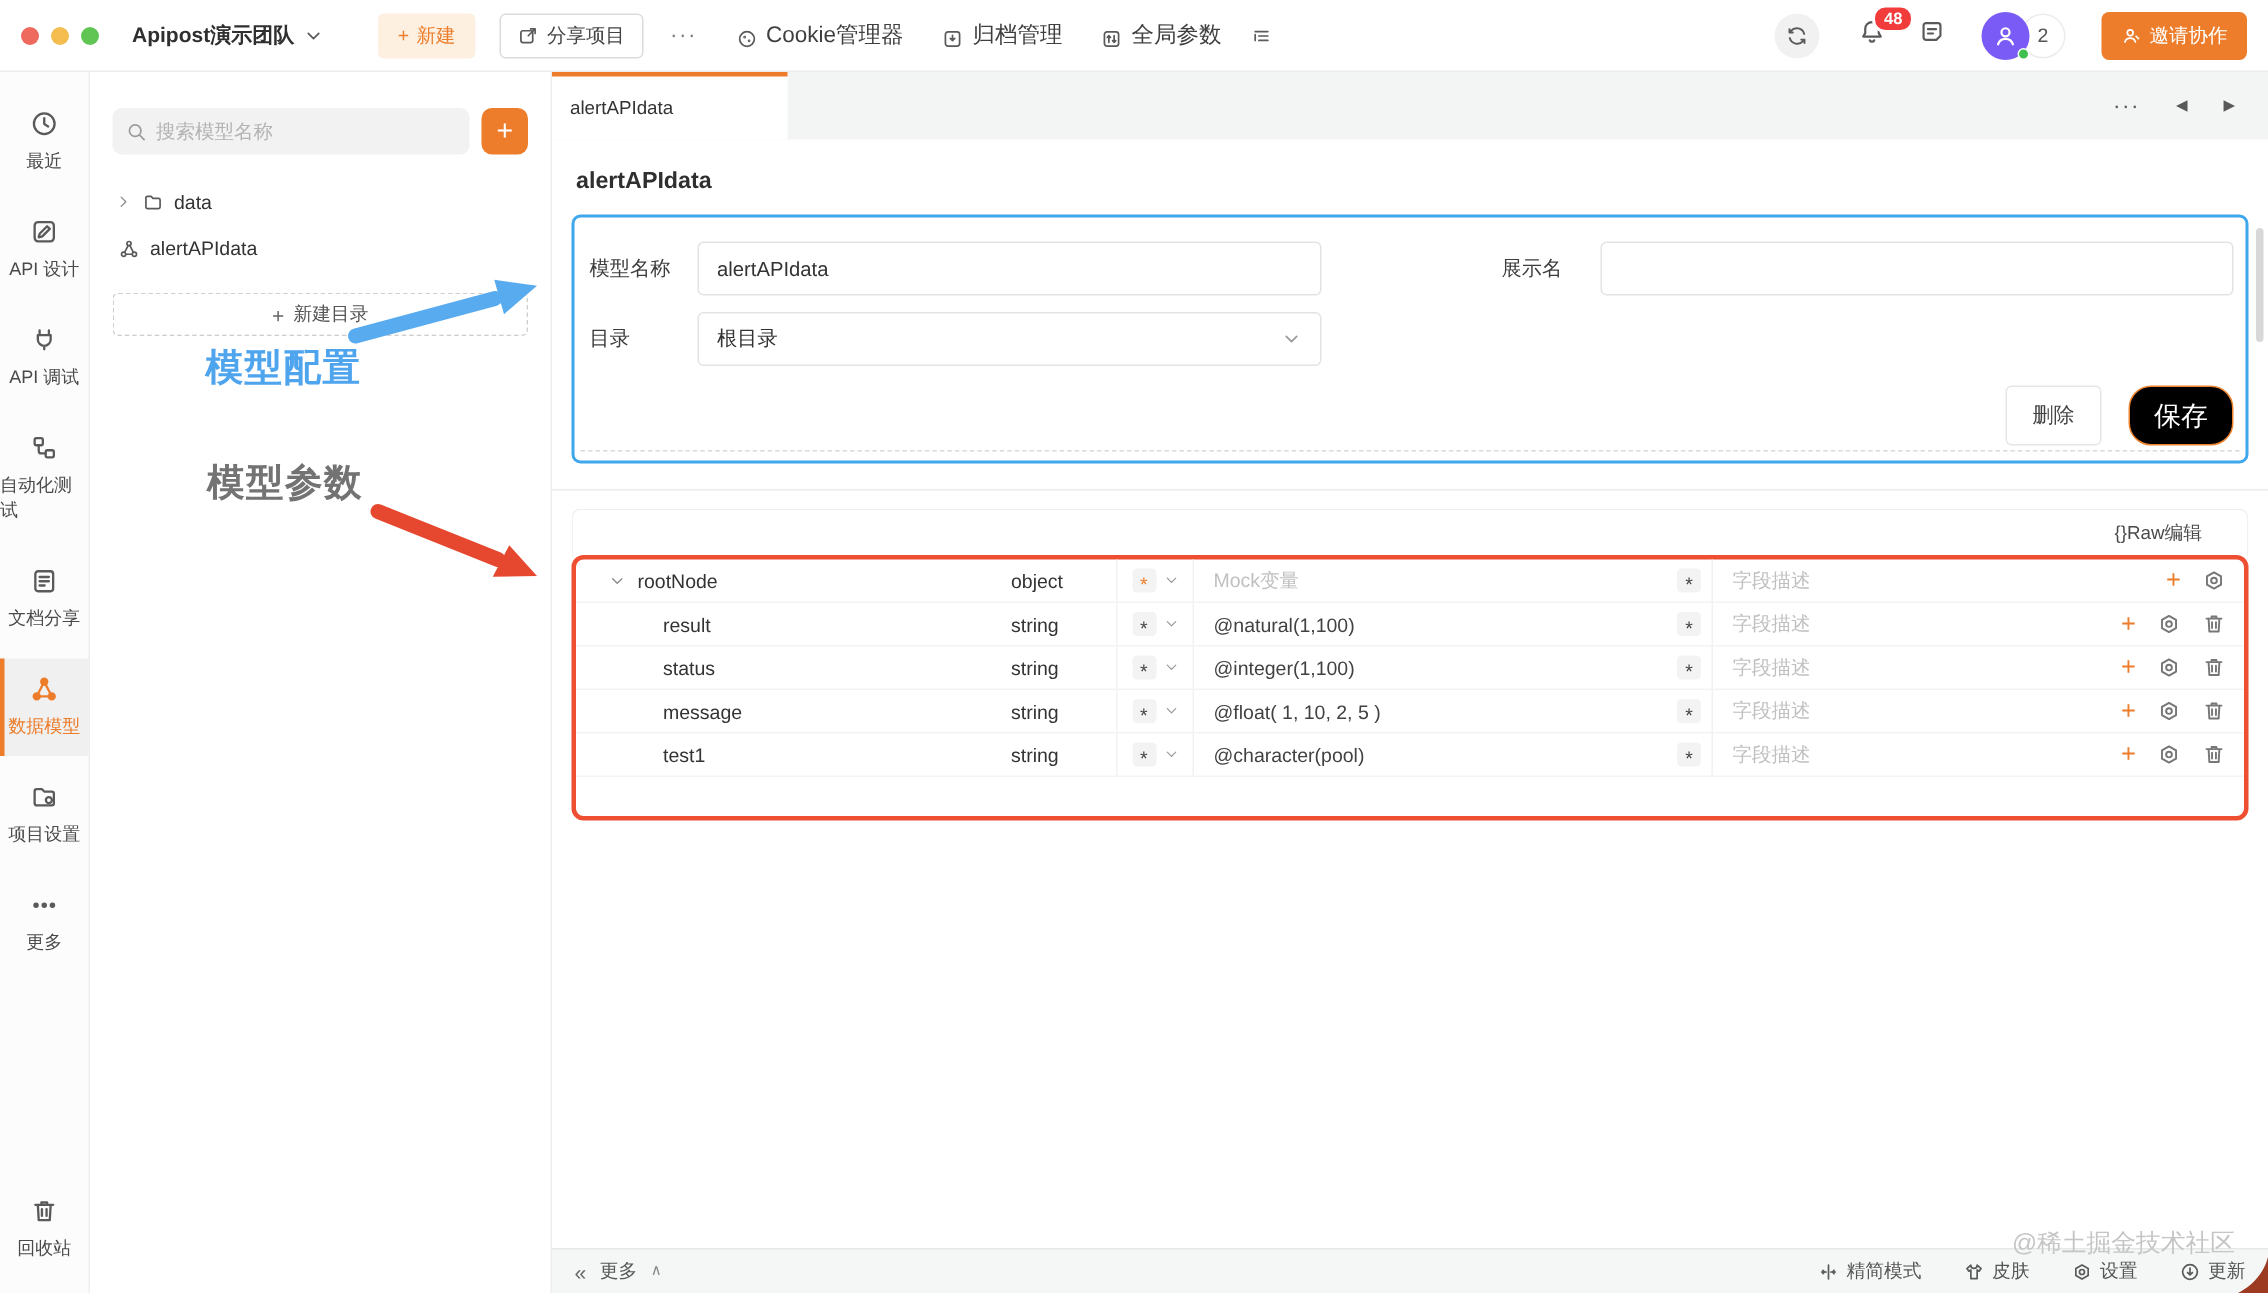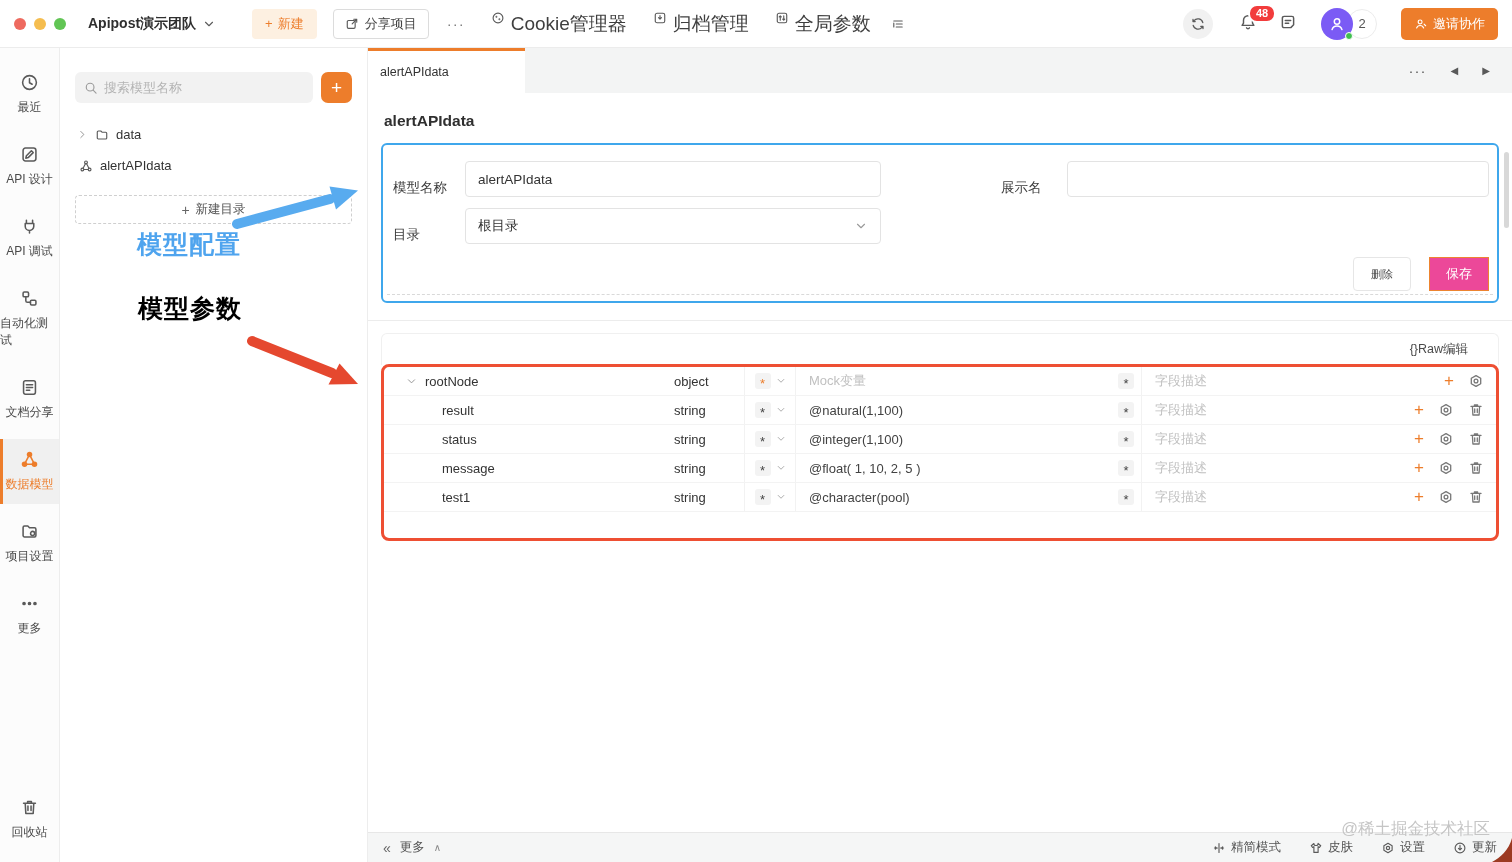--- a/index.html
+++ b/index.html
@@ -15,21 +15,21 @@
     background:#fff; border-bottom:1px solid #ececec; position:relative; z-index:30;}
   .lights { display:flex; gap:8px; margin-right:22px; }
   .light { width:12px; height:12px; border-radius:50%; }
   .l-red{background:#ee6a5f;} .l-yel{background:#f5bd4f;} .l-grn{background:#61c554;}
   .team { display:flex; align-items:center; gap:6px; font-size:14px; font-weight:700; color:#2f2f2f; cursor:pointer;}
   .btn-new { margin-left:36px; background:#fdf0e1; color:#ed7d2b; font-size:13px;
     padding:6px 13px; border-radius:4px; display:flex; gap:5px; align-items:center; cursor:pointer;}
   .btn-share { margin-left:16px; background:#fff; border:1px solid #dcdcdc; color:#444;
     font-size:13px; padding:5px 11px; border-radius:4px; display:flex; gap:6px; align-items:center; cursor:pointer;}
   .top-dots { margin-left:18px; color:#7d7d7d; font-size:15px; letter-spacing:1px; cursor:pointer;}
-  .top-item { margin-left:26px; display:flex; gap:6px; align-items:flex-start; font-size:19px; color:#3f3f3f; cursor:pointer;}
+  .top-item { margin-left:26px; display:flex; gap:6px; align-items:flex-end; font-size:15px; color:#3f3f3f; cursor:pointer;}
   .top-right { margin-left:auto; display:flex; align-items:center; }
   .circle-btn { width:30px; height:30px; border-radius:50%; background:#f1f1f1;
     display:flex; align-items:center; justify-content:center; cursor:pointer; }
   .bell-wrap { position:relative; margin-left:26px; cursor:pointer;}
   .badge { position:absolute; top:-9px; left:9px; background:#f23c3c; color:#fff;
     font-size:11px; padding:1.5px 6px; border-radius:9px; border:2px solid #fff; font-weight:700;}
   .note-wrap { margin-left:22px; cursor:pointer;}
   .avatar { width:32px; height:32px; border-radius:50%; background:#7b5bf5; margin-left:24px;
     position:relative; display:flex; align-items:center; justify-content:center; cursor:pointer; z-index:2;}
   .online-dot { position:absolute; right:0; bottom:0; width:8px; height:8px;
@@ -66,50 +66,50 @@
     font-size:19px; display:flex; align-items:center; justify-content:center; cursor:pointer;}
   .tree { margin-top:16px; }
   .tree-row { display:flex; align-items:center; gap:7px; height:31px; font-size:13px;
     color:#333; cursor:pointer; padding-left:2px;}
   .tree-row.model { padding-left:4px; }
   .btn-newdir { margin-top:14px; height:29px; border:1px dashed #cfcfcf; border-radius:4px;
     display:flex; align-items:center; justify-content:center; gap:6px; font-size:12.5px;
     color:#555; cursor:pointer; }
   .anno { position:absolute; font-size:25px; font-weight:700; letter-spacing:1px; z-index:40;}
   .anno-blue { left:77px; top:180px; color:#4fa4ee; }
-  .anno-red  { left:78px; top:244px; color:#000000; }
+  .anno-red  { left:78px; top:257px; color:#737373; }
 
   
   .main { flex:1; min-width:0; display:flex; flex-direction:column; background:#fff; position:relative;}
   .tabbar { height:45px; background:#f3f4f4; display:flex; align-items:stretch; }
   .tab { width:157px; background:#fff; border-top:3px solid #ed7d2b; display:flex;
     align-items:center; padding-left:12px; font-size:12.5px; color:#333; cursor:pointer;}
   .tab-ctrls { margin-left:auto; display:flex; align-items:center; gap:24px;
     padding-right:22px; color:#595959; }
   .tab-ctrls span { cursor:pointer; }
   .tab-more { font-size:15px; letter-spacing:1px; }
   .tab-arrow { font-size:10px; }
 
   .content { flex:1; padding:0 13px; position:relative; overflow:hidden;}
   .page-title { margin:19px 0 13px 3px; font-size:15.5px; font-weight:700; color:#2f2f2f;}
 
   .config-box { border:2px solid #3fa7ec; border-radius:6px; padding:16px 8px 10px 10px; position:relative;}
   .form-grid { display:grid; grid-template-columns:1fr 1fr; column-gap:120px; row-gap:11px; }
-  .field { display:flex; align-items:flex-end; }
+  .field { display:flex; align-items:center; }
   .field label { width:72px; font-size:13.5px; color:#3c3c3c; flex:none;}
   .field .fld-label-r { width:66px; }
   .input, .select { flex:1; height:36px; border:1px solid #e3e3e3; border-radius:4px;
     font-size:13.5px; color:#333; padding:0 12px; display:flex; align-items:center; background:#fff;}
   .input input { border:none; outline:none; width:100%; font-size:13.5px; color:#333; font-family:inherit; background:transparent;}
   .select { justify-content:space-between; cursor:pointer; }
   .form-actions { display:flex; justify-content:flex-end; gap:18px; margin-top:13px; position:relative; z-index:2;}
   .btn-del { background:#fff; border:1px solid #e6e6e6; border-radius:4px; padding:7px 17px;
-    font-size:11px; color:#444; cursor:pointer;}
-  .btn-save { background:#ec4899; border:1px solid #ed8430; border-radius:0; padding:7px 16px;
-    font-size:13px; color:#fff; cursor:pointer;}
+    font-size:14px; color:#444; cursor:pointer;}
+  .btn-save { background:#000000; border:1px solid #ed8430; border-radius:15px; padding:7px 16px;
+    font-size:18px; color:#fff; cursor:pointer;}
   .splitter { position:absolute; left:4px; right:4px; bottom:6px; border-top:1px dashed #d9d9d9; z-index:1;}
 
   .hr-div { border-top:1px solid #ececec; margin:17px -13px 0 -13px; }
 
   .table-card { margin-top:12px; border:1px solid #f0f0f0; border-bottom:none;
     border-radius:6px 6px 0 0; }
   .raw-row { height:31px; display:flex; align-items:center; justify-content:flex-end;
     padding-right:30px; font-size:12.5px; color:#4a4a4a; }
   .raw-row span{ cursor:pointer; }
 

